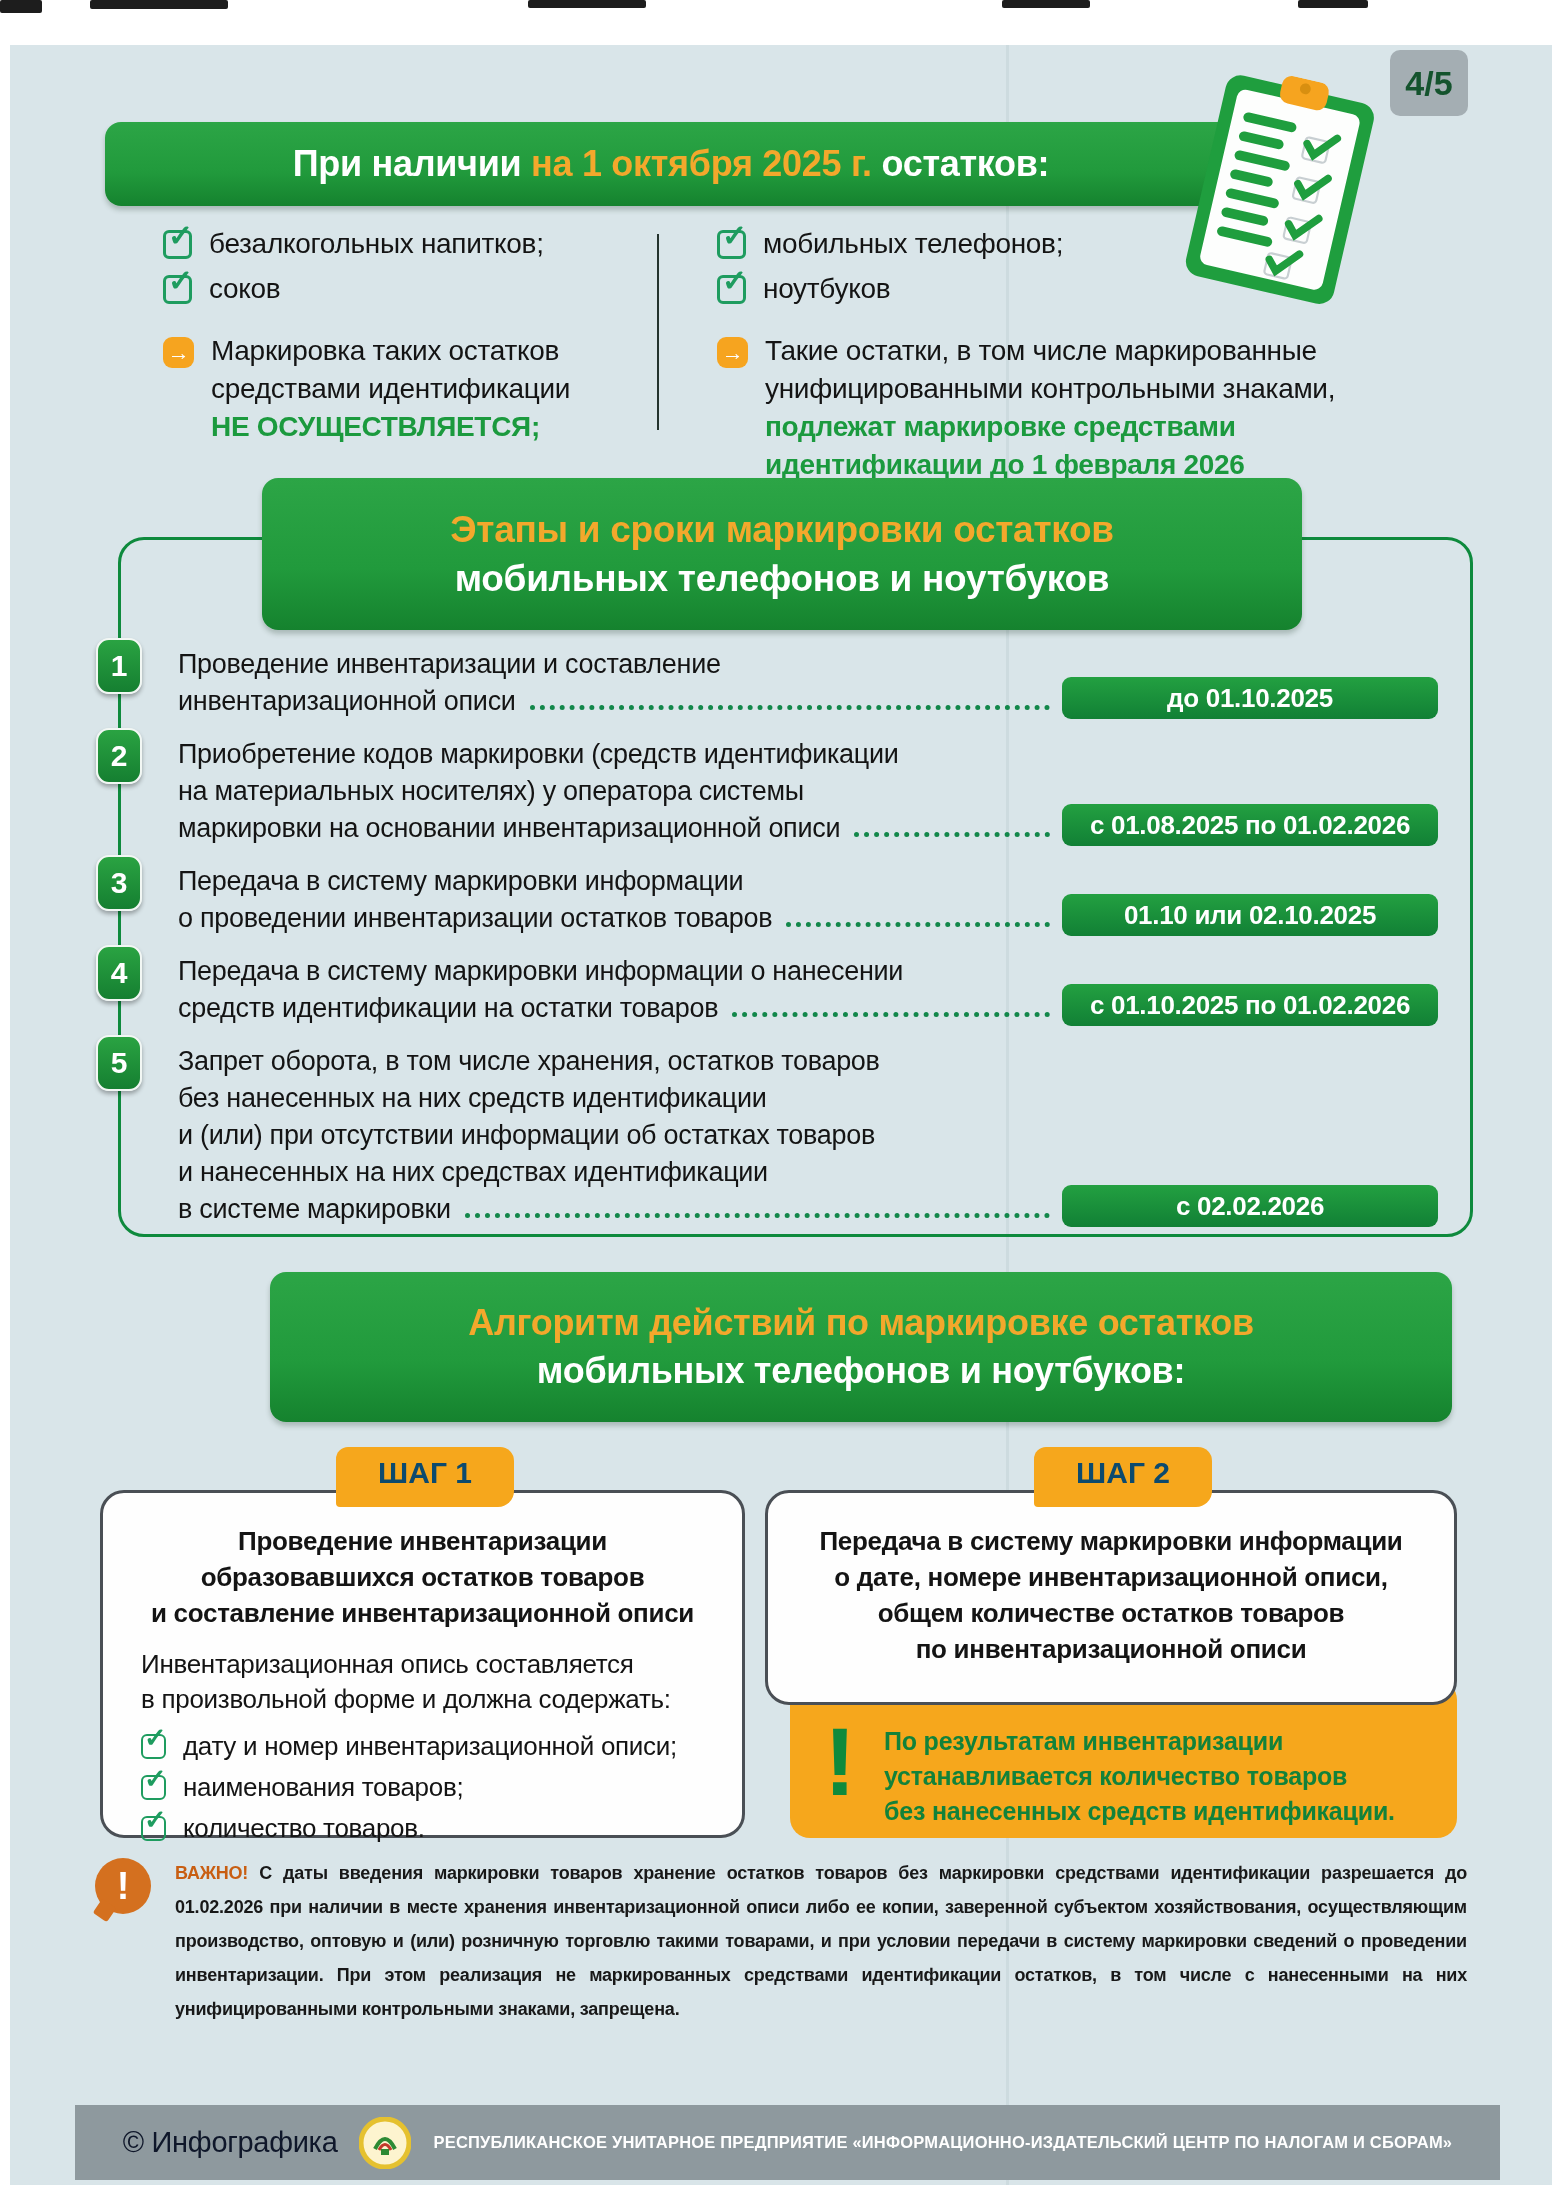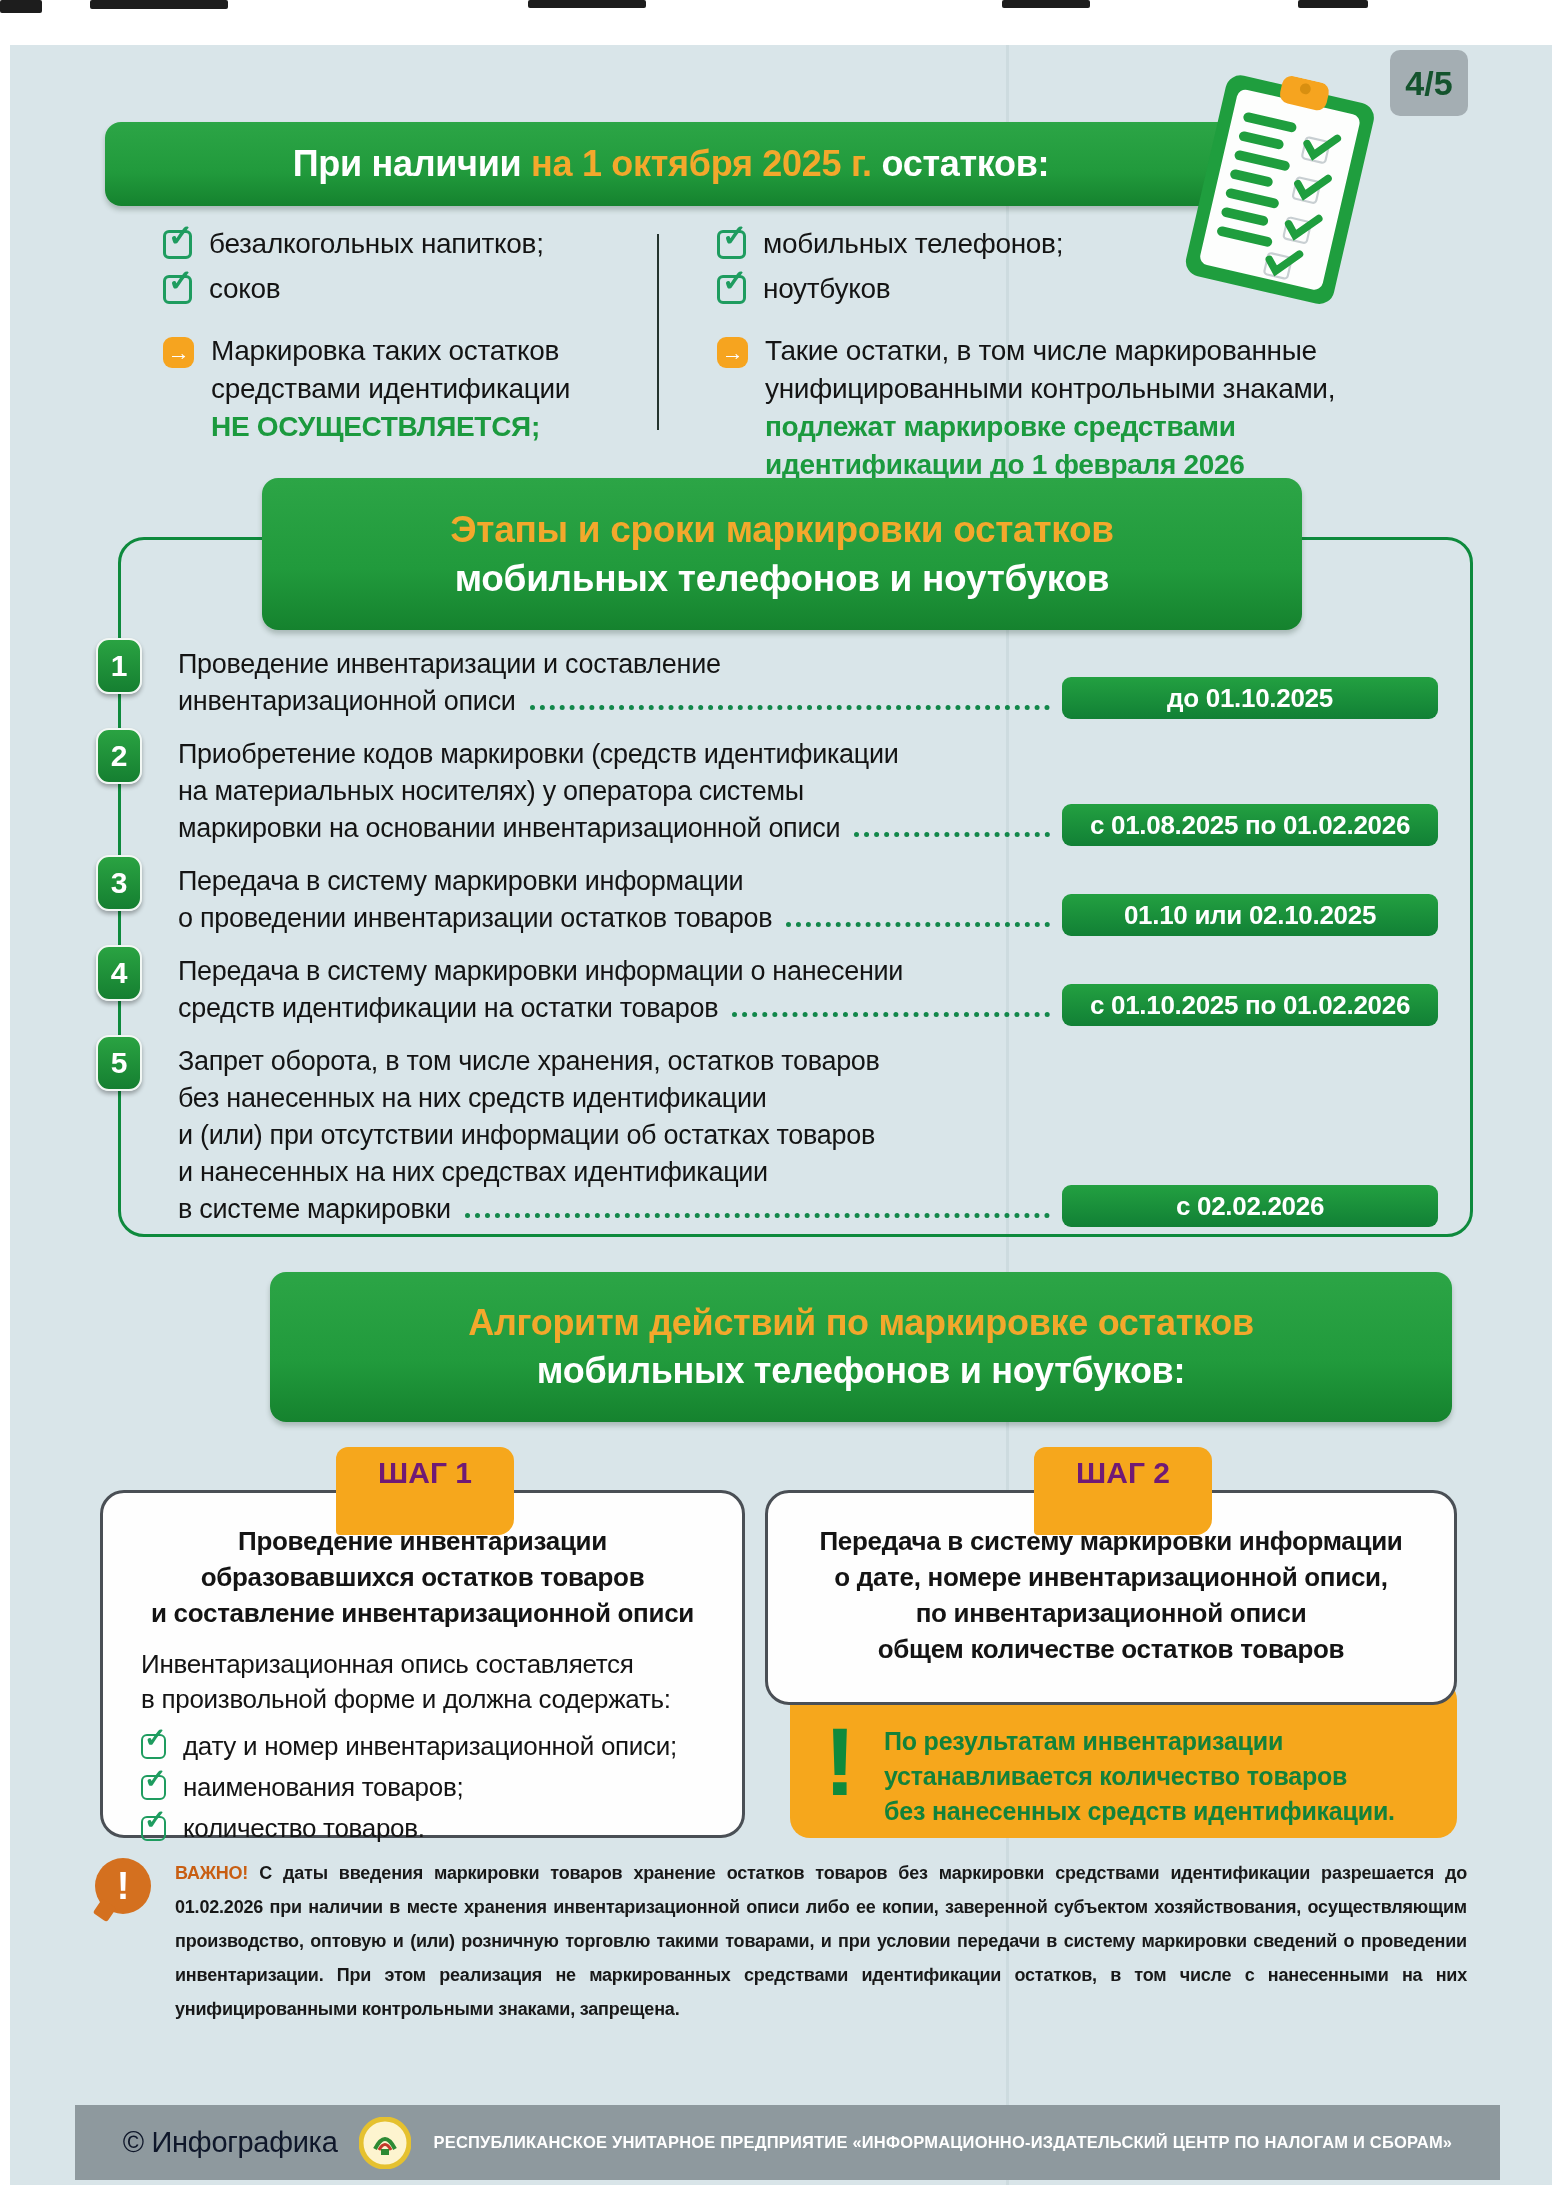--- a/index.html
+++ b/index.html
@@ -57,23 +57,23 @@
   .dots{flex:1;margin:0 12px 7px 14px;border-bottom:5px dotted #12874a;}
   .pill{flex:0 0 376px;margin-right:32px;margin-bottom:1px;height:42px;
         background:linear-gradient(180deg,#23a041,#118035);border-radius:9px;color:#fff;
         font-size:26px;font-weight:bold;display:flex;align-items:center;justify-content:center;letter-spacing:-0.3px;}
 
   
   .card{position:absolute;background:#fefefe;border:3px solid #4a4f55;border-radius:24px;
         box-sizing:border-box;z-index:2;}
   #card1{left:100px;top:1490px;width:645px;height:348px;padding:30px 26px 0;}
   #card2{left:765px;top:1490px;width:692px;height:215px;padding:30px 28px 0;}
-  .tab{position:absolute;top:-46px;width:178px;height:88px;background:#f6a71c;
+  .tab{position:absolute;top:-46px;width:178px;height:60px;background:#f6a71c;
        border-radius:12px 14px 16px 4px;display:flex;justify-content:center;
-       padding-top:9px;box-sizing:border-box;color:#701a75;font-weight:bold;font-size:30px;z-index:3;}
+       padding-top:9px;box-sizing:border-box;color:#0c4a6e;font-weight:bold;font-size:30px;z-index:3;}
   #tab1{left:233px;}
   #tab2{left:266px;}
   .card-title{font-weight:bold;font-size:26px;line-height:36px;text-align:center;color:#141414;letter-spacing:-0.3px;}
   .card-sub{font-size:26px;line-height:35px;color:#141414;margin-top:16px;margin-left:12px;letter-spacing:-0.3px;}
   .card-items{margin-top:14px;margin-left:12px;}
   .card-items .chk{font-size:26px;margin-bottom:10px;}
   .card-items .cbx{width:21px;height:21px;border-width:2.5px;}
   .card-items .cbx::after{font-size:27px;top:-14px;left:1px;}
 
   
@@ -297,22 +297,22 @@
         <span>количество товаров.</span>
       </div>
     </div>
   </div>
 
   <div class="card" id="card2">
     <div class="tab" id="tab2">ШАГ 2</div>
     <div class="card-title">
       <div>Передача в систему маркировки информации</div>
       <div>о дате, номере инвентаризационной описи,</div>
+      <div>общем количестве остатков товаров</div>
       <div>по инвентаризационной описи</div>
-      <div>общем количестве остатков товаров</div>
     </div>
   </div>
 
   <div class="important">
     <div class="imp-icon">!</div>
     <div class="imp-text">
       <span class="imp-label">ВАЖНО!</span><span> С даты введения маркировки товаров хранение остатков товаров без маркировки средствами идентификации разрешается до 01.02.2026 при наличии в месте хранения инвентаризационной описи либо ее копии, заверенной субъектом хозяйствования, осуществляющим производство, оптовую и (или) розничную торговлю такими товарами, и при условии передачи в систему маркировки сведений о проведении инвентаризации. При этом реализация не маркированных средствами идентификации остатков, в том числе с нанесенными на них унифицированными контрольными знаками, запрещена.</span>
     </div>
   </div>
 

